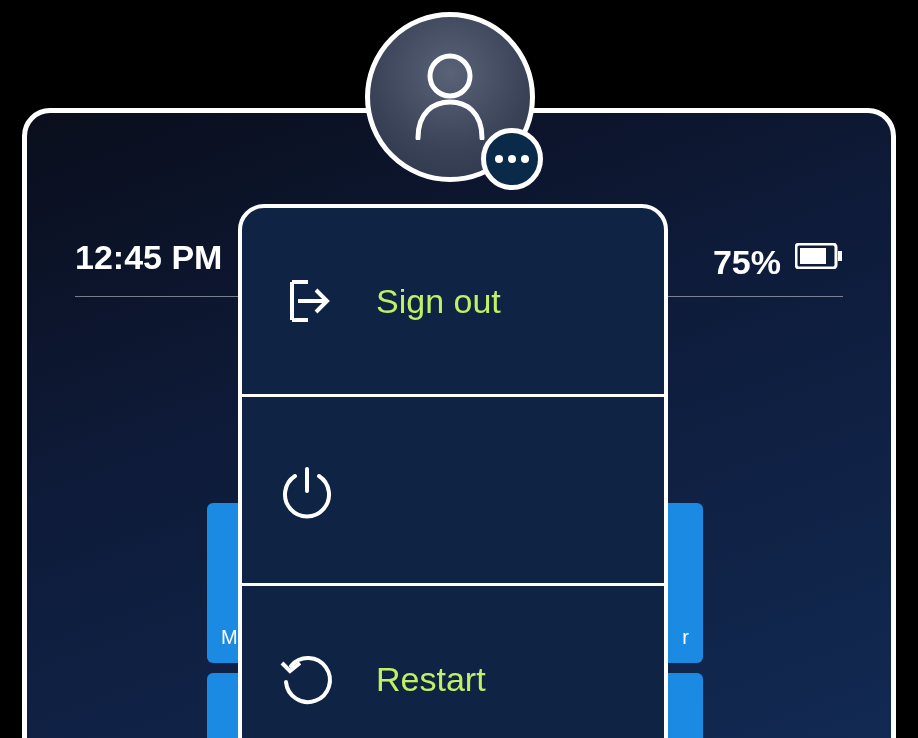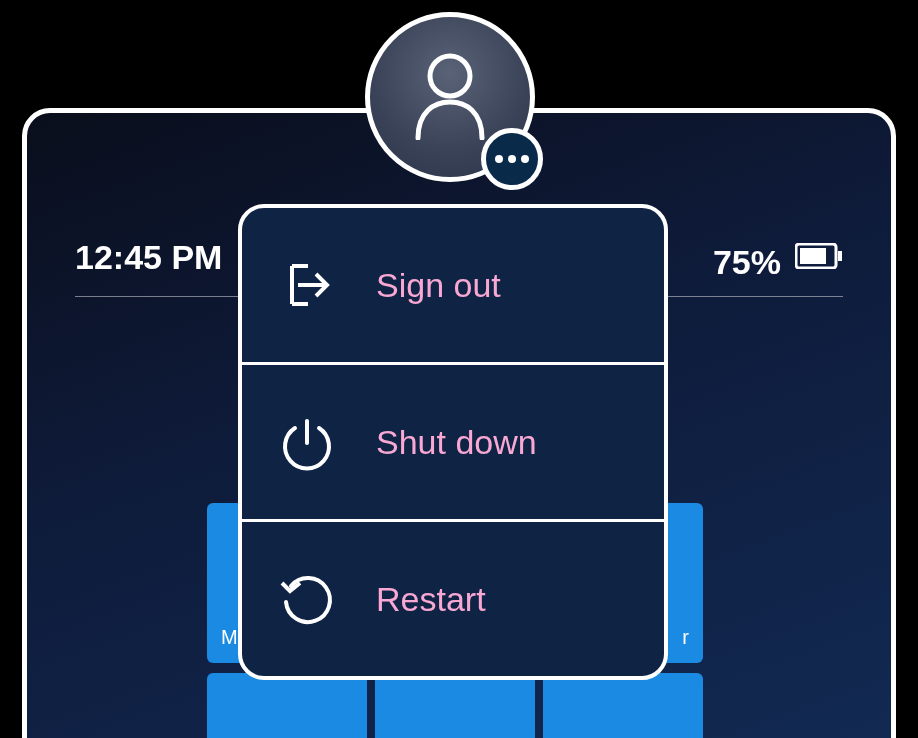--- a/index.html
+++ b/index.html
@@ -121,23 +121,23 @@
       z-index: 15;
       border: 4px solid #fff;
       border-radius: 26px;
       background: #0f2344;
       overflow: hidden;
     }
     .menu-item {
       display: flex;
       align-items: center;
       gap: 40px;
-      padding: 48px 36px;
+      padding: 64px 36px;
       border-bottom: 3px solid #fff;
-      color: #f9a8d4;
+      color: #bef264;
       font-size: 34px;
       font-weight: 400;
       cursor: pointer;
     }
     .menu-item:last-child { border-bottom: none; }
     .menu-icon {
       width: 58px;
       height: 58px;
       display: flex;
       align-items: center;
@@ -210,21 +210,20 @@
     </span>
     <span>Sign out</span>
   </div>
   <div class="menu-item">
     <span class="menu-icon">
       <svg width="58" height="58" viewBox="0 0 58 58">
         <path d="M 29 8 L 29 30" stroke="#fff" stroke-width="4" fill="none" stroke-linecap="round"></path>
         <path d="M 17 15 A 22 22 0 1 0 41 15" stroke="#fff" stroke-width="4" fill="none" stroke-linecap="round"></path>
       </svg>
     </span>
-    <span>Shut down</span>
   </div>
   <div class="menu-item">
     <span class="menu-icon">
       <svg width="58" height="58" viewBox="0 0 58 58">
         <path d="M 13 16 A 22 22 0 1 1 8 32" stroke="#fff" stroke-width="4" fill="none" stroke-linecap="round"></path>
         <path d="M 4 10 L 12 18 L 22 10" stroke="#fff" stroke-width="4" fill="none" stroke-linejoin="miter" transform="translate(0,3)"></path>
       </svg>
     </span>
     <span>Restart</span>
   </div>

